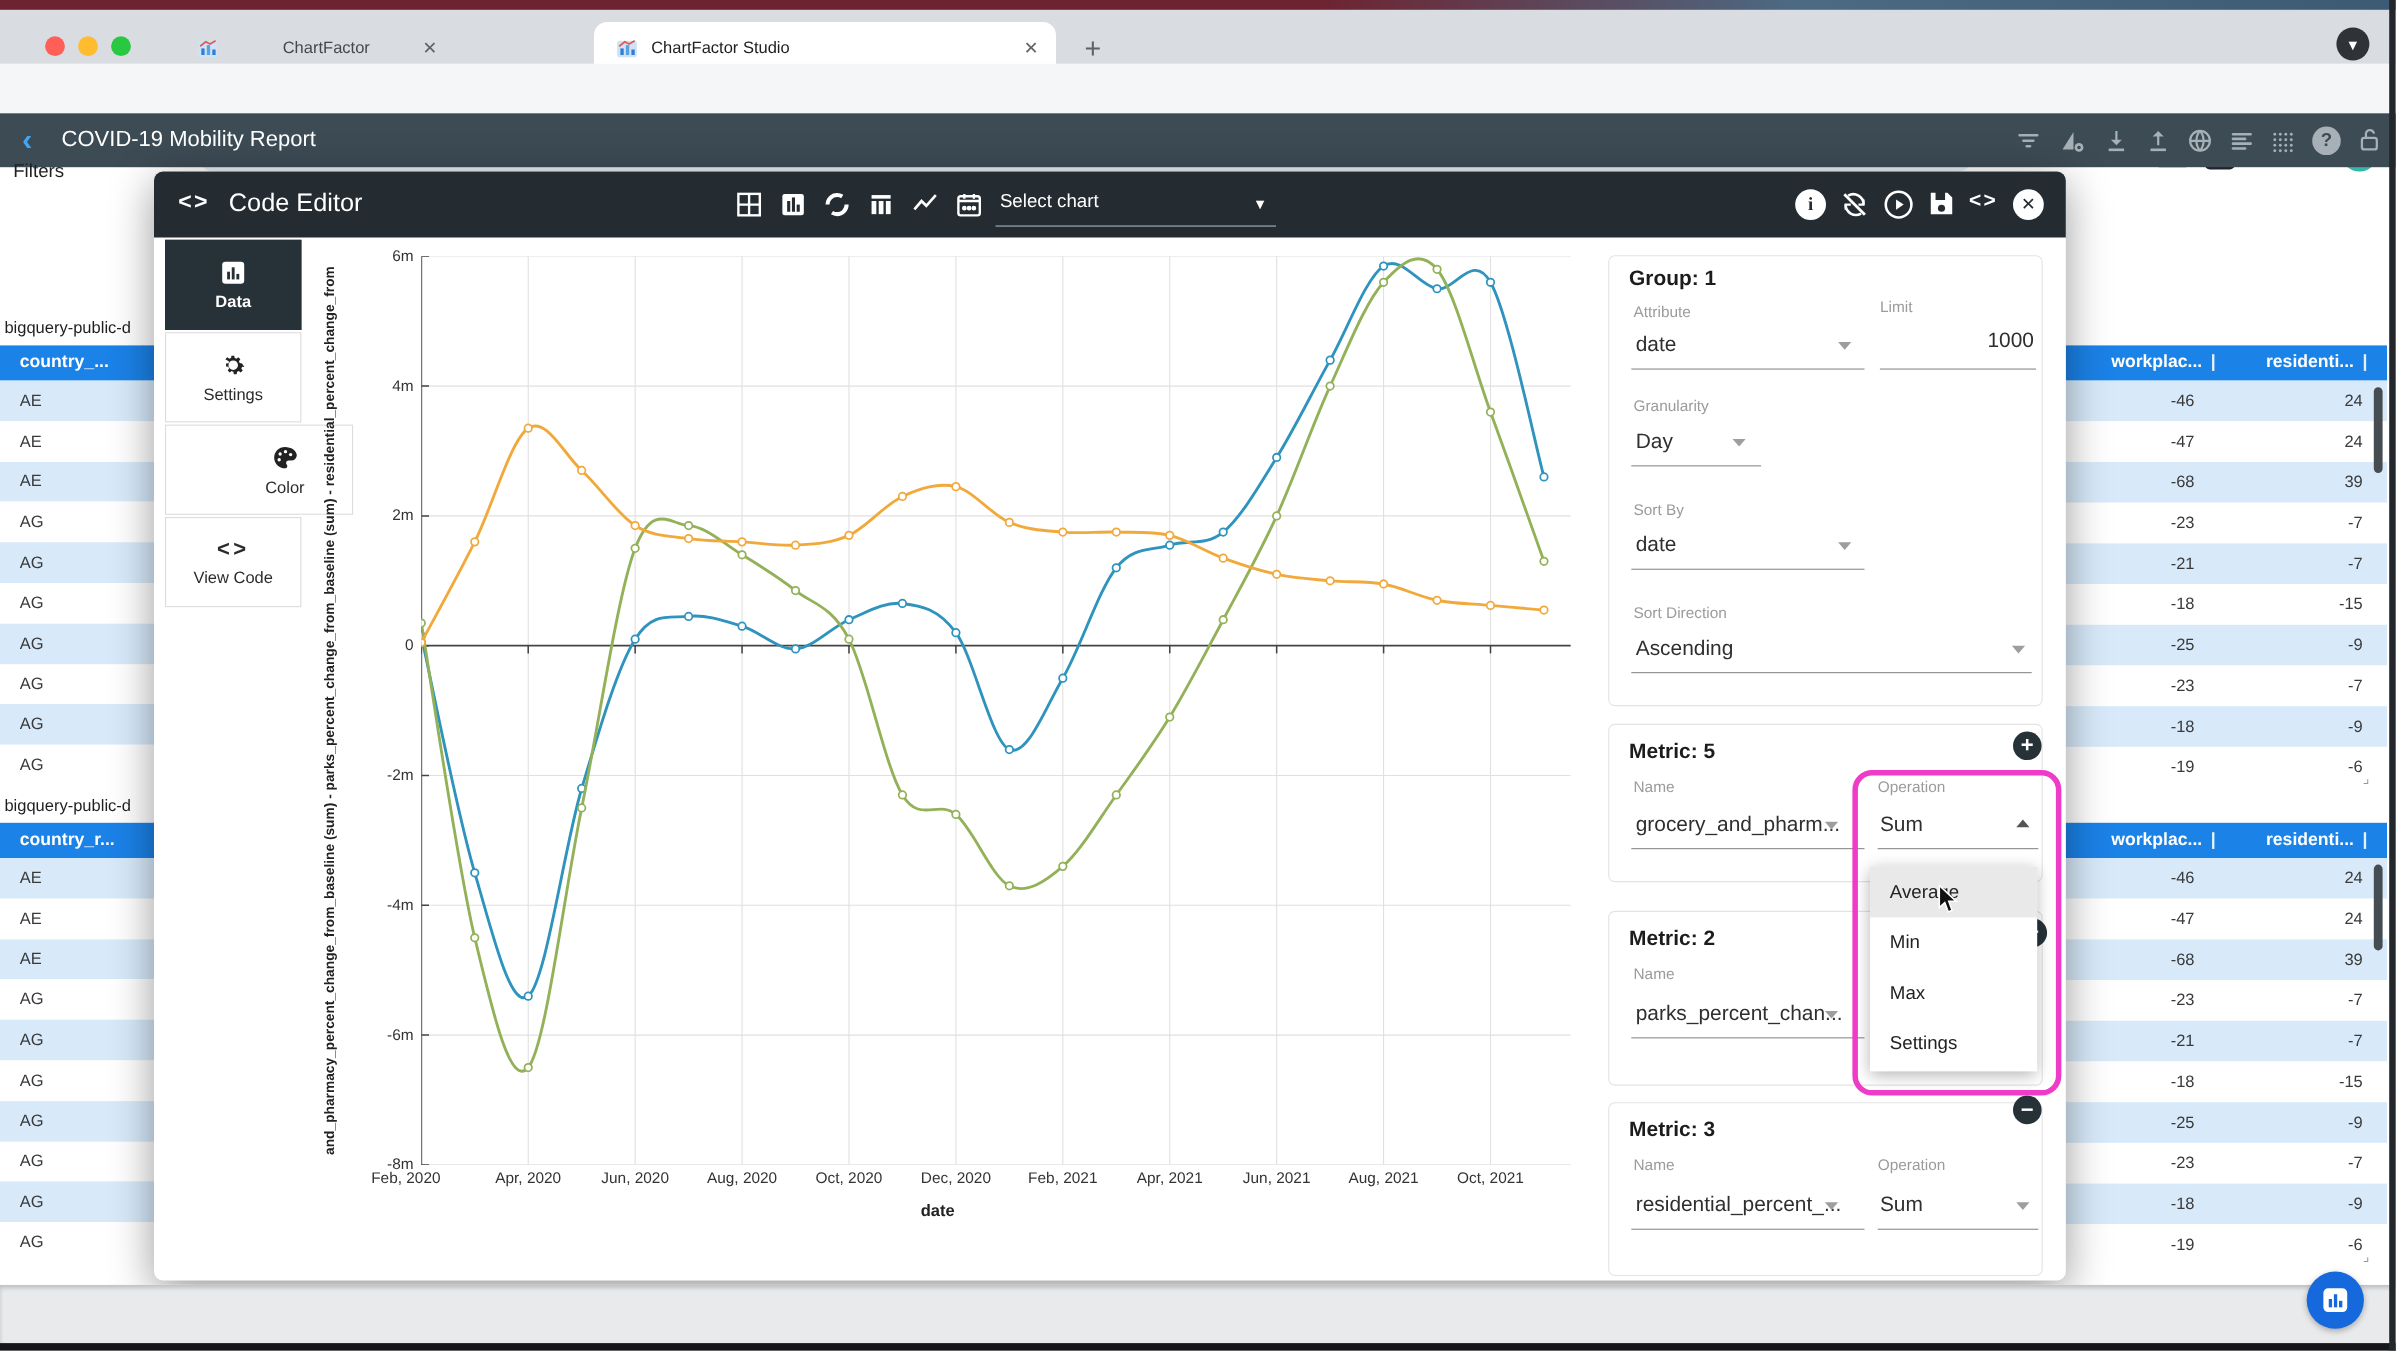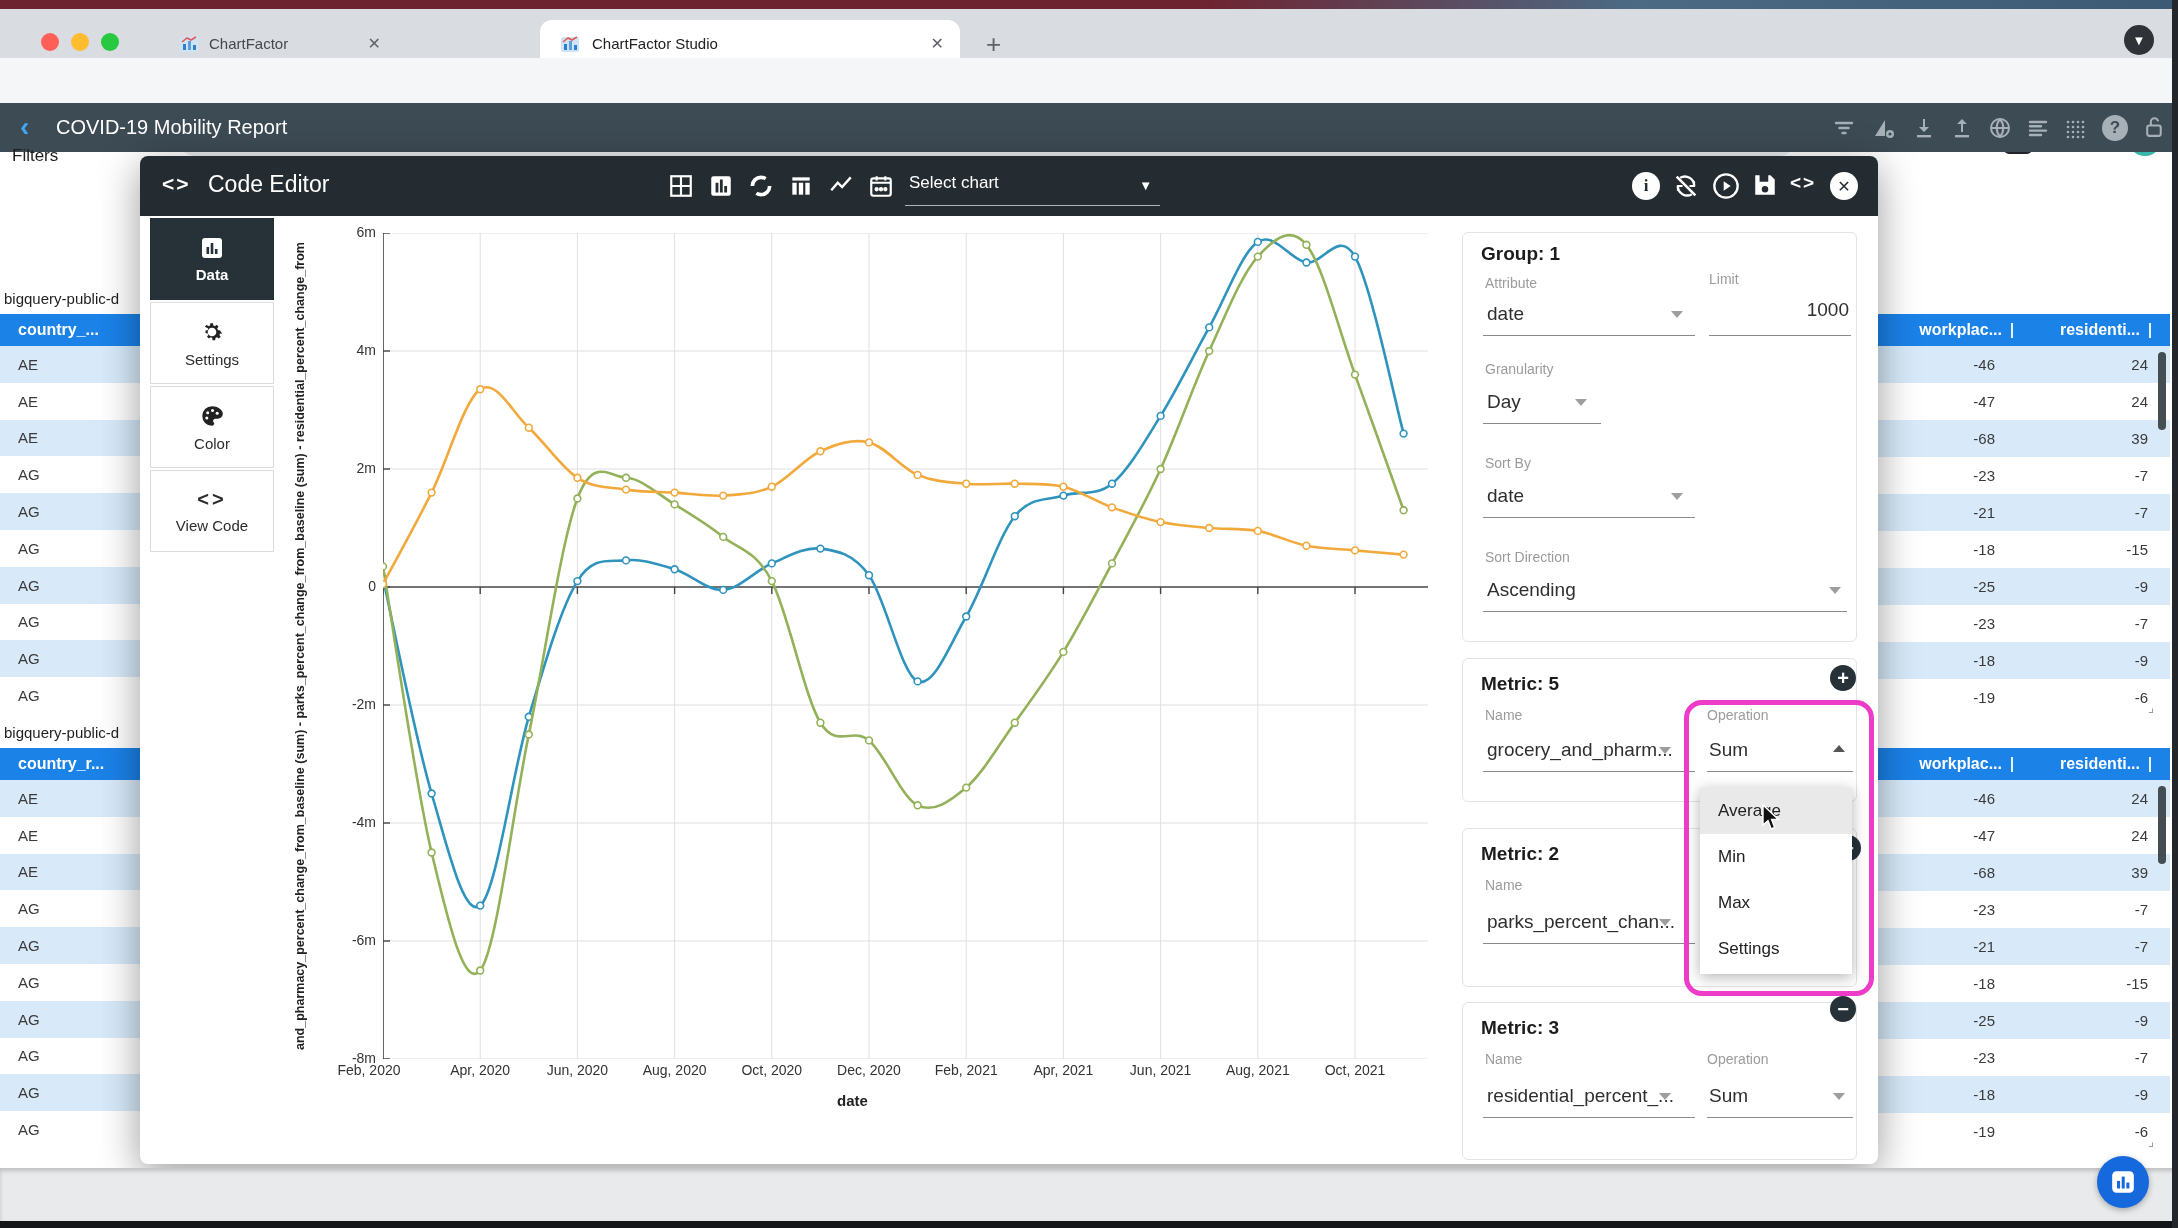--- a/index.html
+++ b/index.html
@@ -66,21 +66,21 @@
 
 <div id="stage">
 
   <div id="topstrip" class="abs"></div>
 
   <div id="tabbar" class="abs">
     <div class="abs tlight" style="left:41px;background:#ff5f57"></div>
     <div class="abs tlight" style="left:71px;background:#febc2e"></div>
     <div class="abs tlight" style="left:101px;background:#28c840"></div>
 
-    <div class="abs tab" style="left:165px;width:230px;">
+    <div class="abs tab" style="left:165px;width:230px;gap:48px;">
       <span class="mic" style="margin-left:14px">
         <svg width="20" height="20" viewBox="0 0 20 20">
             <rect x="1" y="3" width="18" height="15" rx="2" fill="#cfe3f5"></rect>
             <rect x="4" y="10" width="3" height="6" fill="#2d7fd3"></rect>
             <rect x="9" y="7" width="3" height="9" fill="#5aa1e0"></rect>
             <rect x="14" y="11" width="3" height="5" fill="#2d7fd3"></rect>
             <path d="M3 8 L8 4 L12 6 L17 3" stroke="#e05a5a" stroke-width="1.6" fill="none"></path>
           </svg>
       </span>
       <span style="margin-left:10px">ChartFactor</span>
@@ -466,21 +466,21 @@
         </svg>
       <span>Data</span>
     </div>
     <div class="abs sidecard" style="top:146px;">
       <svg width="26" height="26" viewBox="0 0 24 24" fill="#222">
           <path d="M12 8a4 4 0 1 0 0 8 4 4 0 0 0 0-8Zm9.4 5.6-2-.3a7.6 7.6 0 0 1-.6 1.5l1.2 1.6-1.7 1.7-1.6-1.2a7.6 7.6 0 0 1-1.5.6l-.3 2h-2.4l-.3-2a7.6 7.6 0 0 1-1.5-.6l-1.6 1.2-1.7-1.7 1.2-1.6a7.6 7.6 0 0 1-.6-1.5l-2-.3v-2.4l2-.3c.1-.5.3-1 .6-1.5L5.4 7.1l1.7-1.7 1.6 1.2c.5-.3 1-.5 1.5-.6l.3-2h2.4l.3 2c.5.1 1 .3 1.5.6l1.6-1.2 1.7 1.7-1.2 1.6c.3.5.5 1 .6 1.5l2 .3Z"></path>
           <circle cx="12" cy="12" r="2.2" fill="#fff"></circle>
         </svg>
       <span>Settings</span>
     </div>
-    <div class="abs sidecard" style="top:230px;">
+    <div class="abs sidecard" style="top:230px;padding-left:47px;">
       <svg width="26" height="26" viewBox="0 0 24 24" fill="#222">
           <path d="M12 3a9 9 0 1 0 0 18c1.2 0 2-.9 2-2 0-.5-.2-1-.5-1.3-.3-.4-.5-.8-.5-1.2 0-1.1.9-2 2-2h2.3A4.7 4.7 0 0 0 22 9.8C21.7 6 17.3 3 12 3Z"></path>
           <circle cx="8" cy="9" r="1.4" fill="#fff"></circle>
           <circle cx="12.5" cy="7" r="1.4" fill="#fff"></circle>
           <circle cx="16.8" cy="9.5" r="1.4" fill="#fff"></circle>
           <circle cx="7.2" cy="13.8" r="1.4" fill="#fff"></circle>
         </svg>
       <span>Color</span>
     </div>
     <div class="abs sidecard" style="top:314px;">

